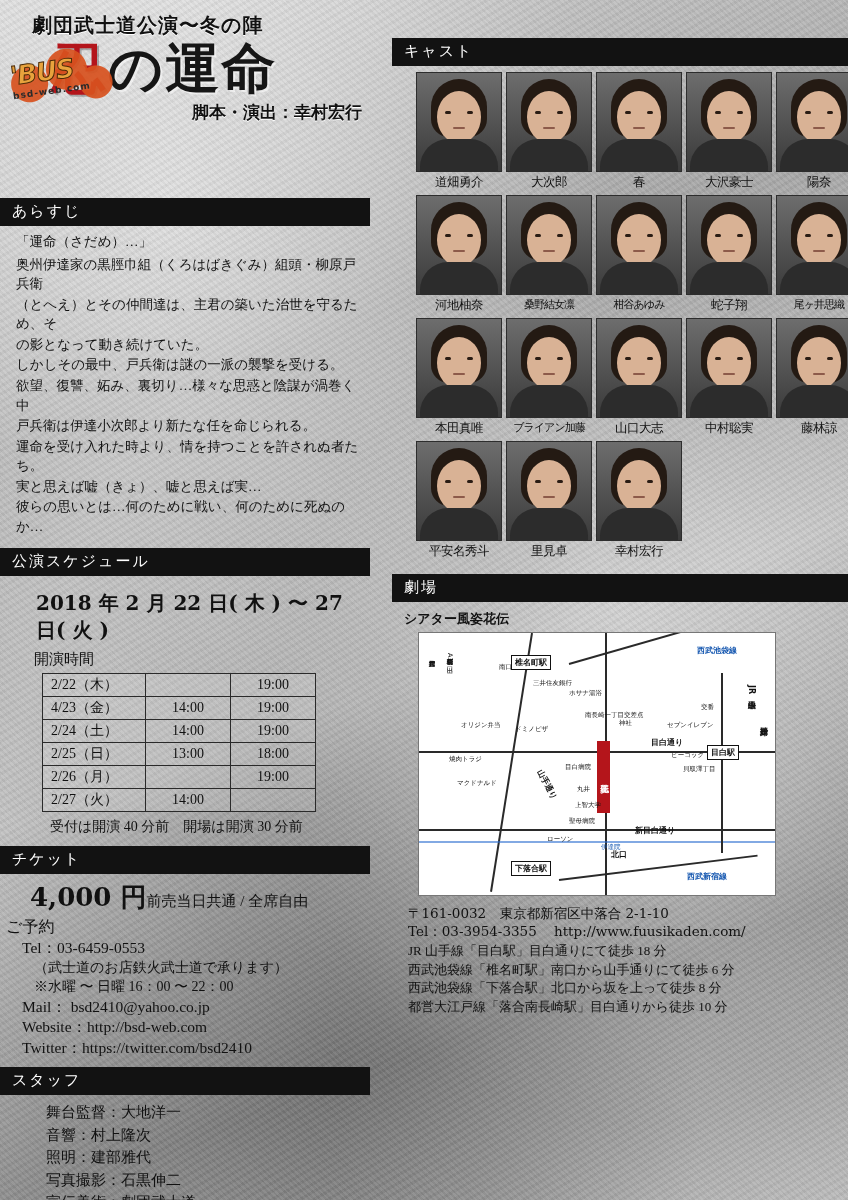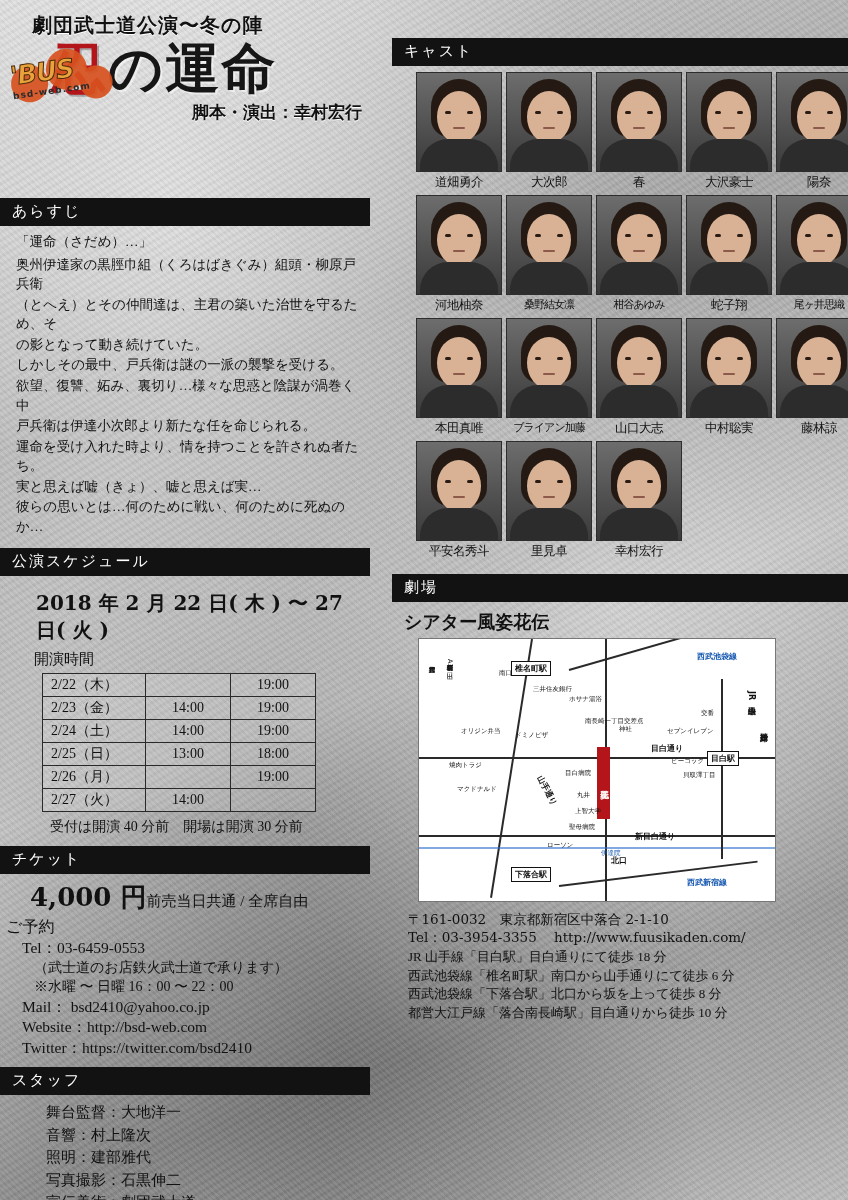--- a/index.html
+++ b/index.html
@@ -171,21 +171,21 @@
   }
   .cname{
     font-family:"DejaVu Sans", sans-serif;
     font-size:12.5px;text-align:center;padding-top:2px;letter-spacing:-0.5px;
     white-space:nowrap;
   }
   .cname.small{font-size:11px;letter-spacing:-1px;}
 
   .theater-name{
     font-family:Liberation Mono, monospace;
-    font-size:18px;font-weight:bold;margin:8px 8px 4px 18px;
+    font-size:13px;font-weight:bold;margin:8px 8px 4px 18px;
   }
   .map{
     width:356px;height:262px;margin-left:32px;
     background:#fff;border:1px solid #777;position:relative;overflow:hidden;
     font-family:"DejaVu Sans", sans-serif;
   }
   .map .ln{position:absolute;background:#2a2a2a;}
   .map .lbl{position:absolute;font-size:6.5px;color:#111;white-space:nowrap;}
   .map .lbl.b{font-weight:bold;font-size:8px;}
   .map .blue{color:#1557b0;}
@@ -246,21 +246,21 @@
         <div class="sched-date">2018 年 2 月 22 日( 木 ) 〜 27 日( 火 )</div>
         <div class="sched-label">開演時間</div>
         <table class="sched">
           <tbody>
             <tr>
               <td class="day">2/22（木）</td>
               <td class="t"></td>
               <td class="t">19:00</td>
             </tr>
             <tr>
-              <td class="day">2/23（金）</td>
+              <td class="day">4/23（金）</td>
               <td class="t">14:00</td>
               <td class="t">19:00</td>
             </tr>
             <tr>
               <td class="day">2/24（土）</td>
               <td class="t">14:00</td>
               <td class="t">19:00</td>
             </tr>
             <tr>
               <td class="day">2/25（日）</td>

